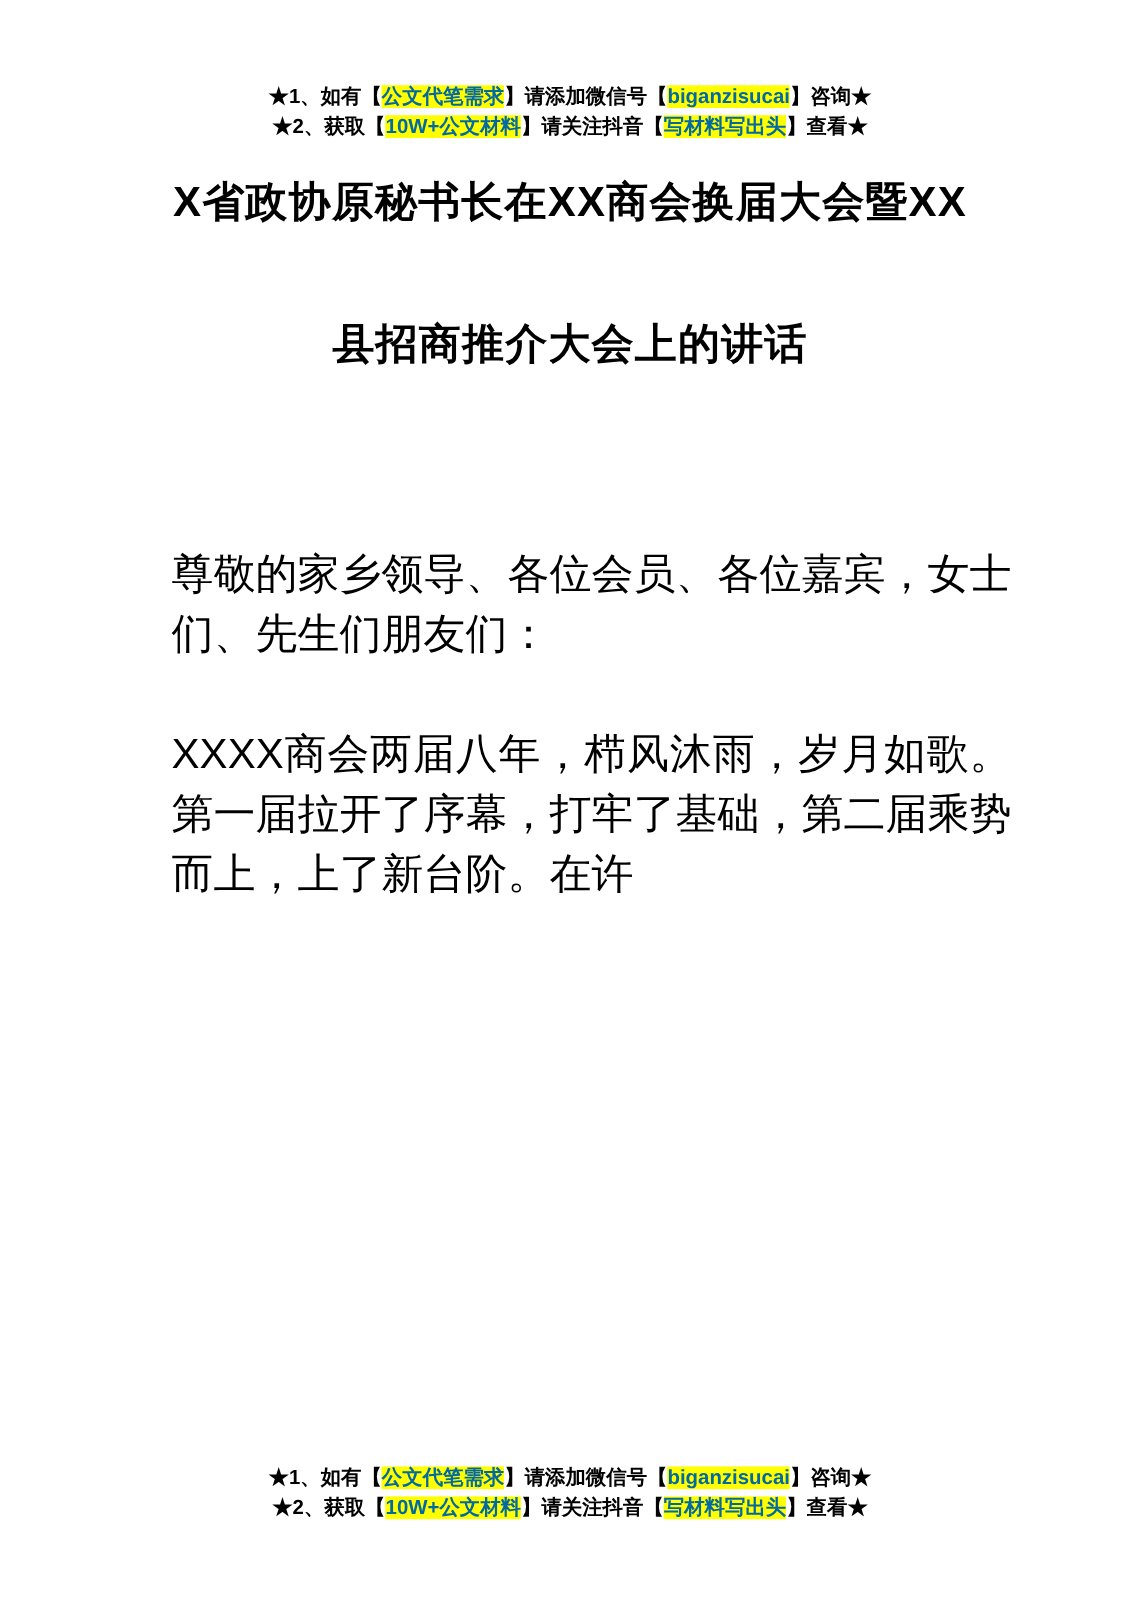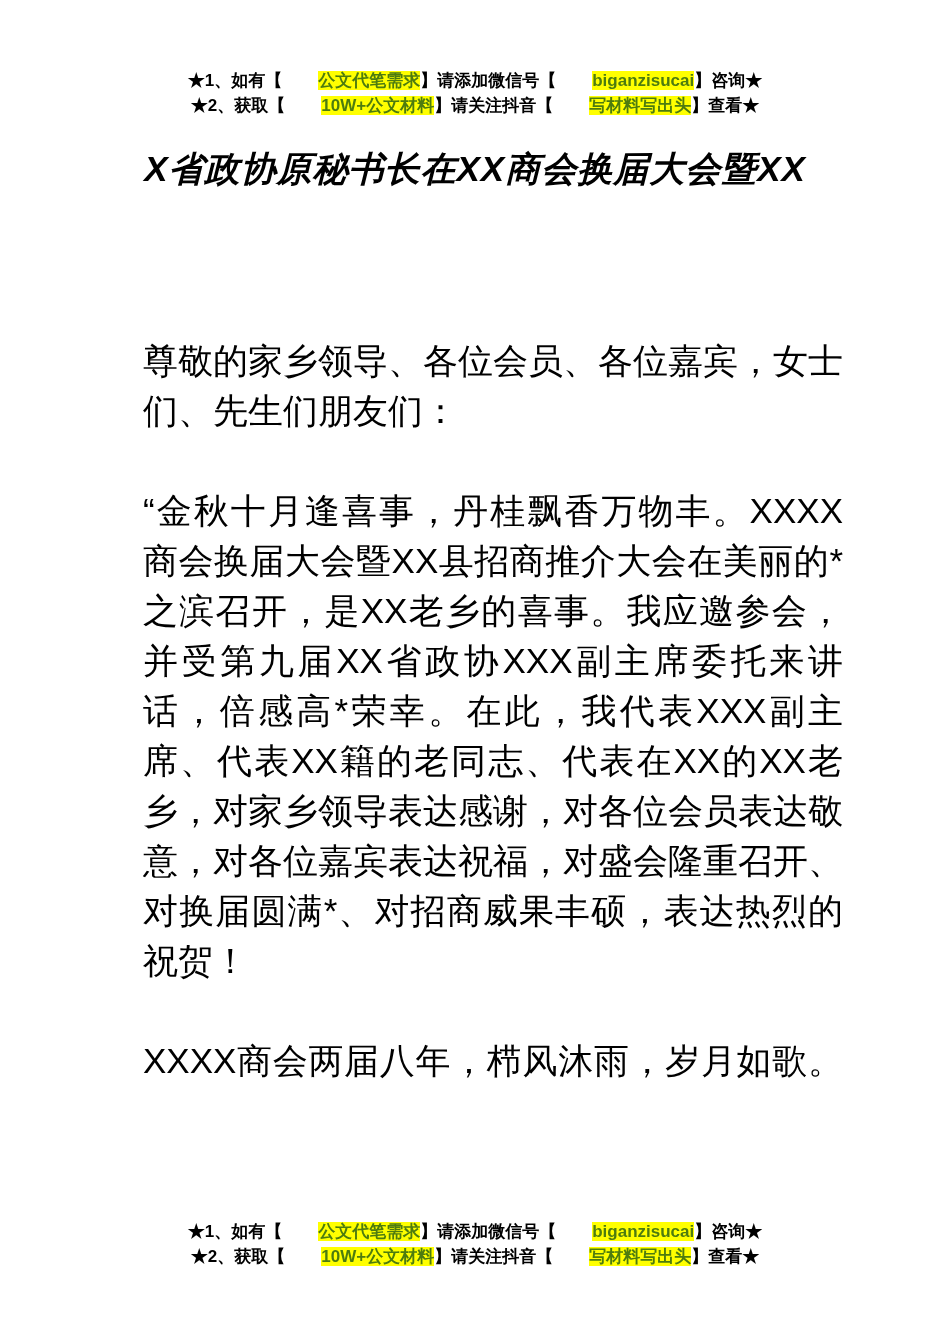--- a/index.html
+++ b/index.html
@@ -23,35 +23,35 @@
   }
   .promo-top { padding-top: 68px; }
   .promo-bottom {
     position: absolute;
     top: 1219px;
     left: 0;
     width: 100%;
     background: #ffffff;
   }
   .hl { background: #ffff00; }
-  .red { color: #4d7c0f; margin-left: 36px; }
+  .red { color: #0369a1; }
   .u {
     text-decoration-thickness: 2px;
     text-underline-offset: 2px;
   }
   
   .doc-title {
     margin: -8px 0 0 0;
     font-size: 35px;
     font-weight: 900;
     line-height: 118px;
     text-align: center;
     letter-spacing: 1px;
   }
-  .title-line { display: block; font-style: italic; }
+  .title-line { display: block; }
   
   .content {
     width: 700px;
     height: 752px;
     margin: 108px 0 0 143px;
     font-size: 35px;
     font-weight: 400;
     line-height: 50px;
     text-align: justify;
     overflow: hidden;
@@ -67,25 +67,25 @@
     <div>
       <span>★1、如有【</span><span class="hl red">公文代笔需求</span><span>】请</span><span class="u">添加</span><span>微信号【</span><span class="hl red u">biganzisucai</span><span>】咨询★</span>
     </div>
     <div>
       <span>★2、获取【</span><span class="hl red">10W+公文材料</span><span>】请</span><span class="u">关注</span><span>抖音【</span><span class="hl red u">写材料写出头</span><span>】查看★</span>
     </div>
   </div>
 
   <h1 class="doc-title">
     <span class="title-line">X省政协原秘书长在XX商会换届大会暨XX</span>
+    <span class="title-line">县招商推介大会上的讲话</span>
   </h1>
 
   <div class="content">
     <p>尊敬的家乡领导、各位会员、各位嘉宾，女士们、先生们朋友们：</p>
-    <p>“金秋十月逢喜事，丹桂飘香万物丰。XXXX商会换届大会暨XX县招商推介大会在美丽的*之滨召开，是XX老乡的喜事。我应邀参会，并受第九届XX省政协XXX副主席委托来讲话，倍感高*荣幸。在此，我代表XXX副主席、代表XX籍的老同志、代表在XX的XX老乡，对家乡领导表达感谢，对各位会员表达敬意，对各位嘉宾表达祝福，对盛会隆重召开、对换届圆满*、对招商威果丰硕，表达热烈的祝贺！</p>
     <p>XXXX商会两届八年，栉风沐雨，岁月如歌。第一届拉开了序幕，打牢了基础，第二届乘势而上，上了新台阶。在许</p>
   </div>
 
   <div class="promo promo-bottom">
     <div>
       <span>★1、如有【</span><span class="hl red">公文代笔需求</span><span>】请</span><span class="u">添加</span><span>微信号【</span><span class="hl red u">biganzisucai</span><span>】咨询★</span>
     </div>
     <div>
       <span>★2、获取【</span><span class="hl red">10W+公文材料</span><span>】请</span><span class="u">关注</span><span>抖音【</span><span class="hl red u">写材料写出头</span><span>】查看★</span>
     </div>

